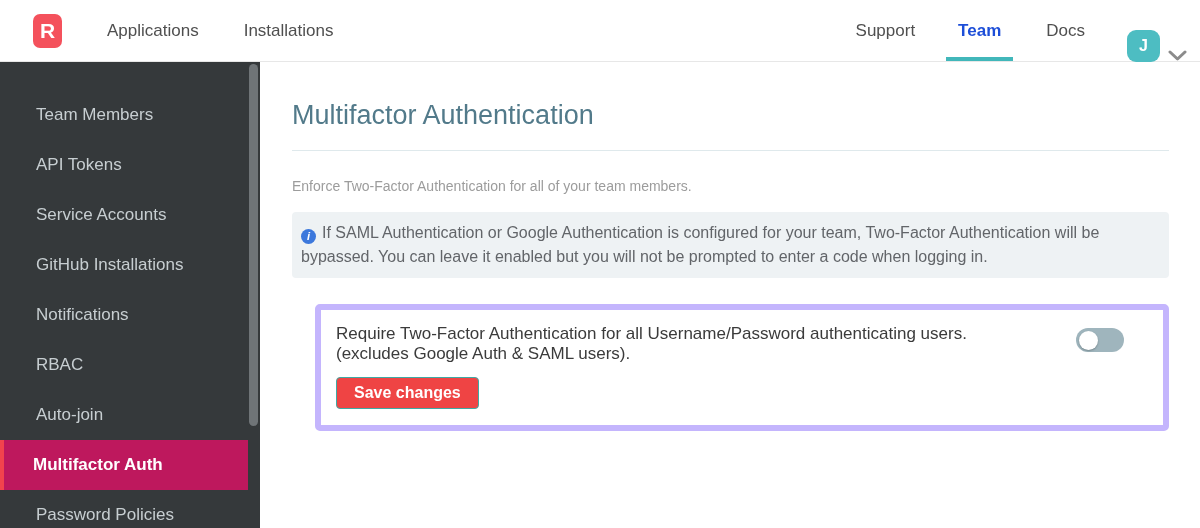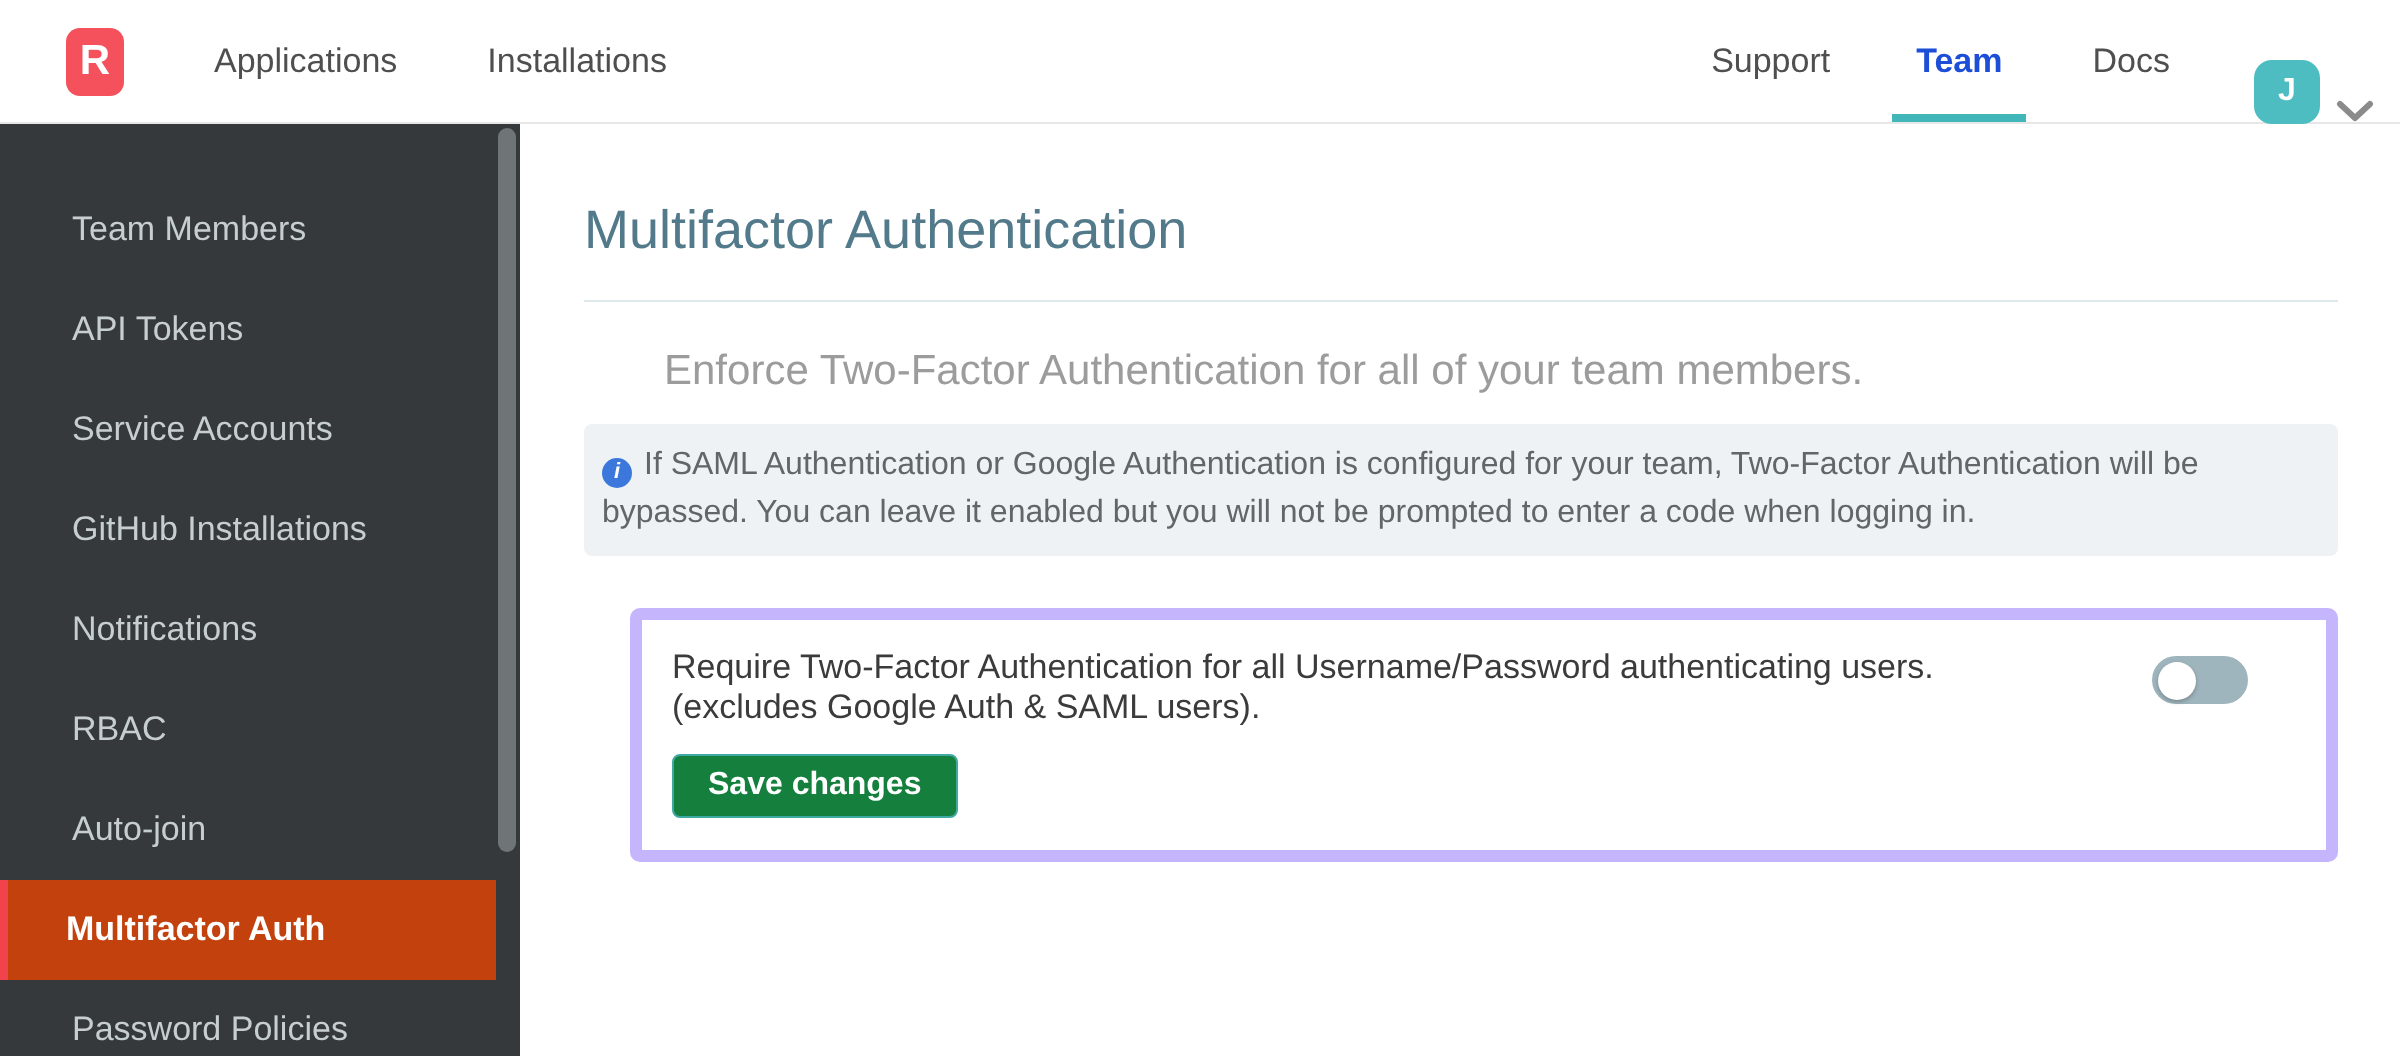--- a/index.html
+++ b/index.html
@@ -43,40 +43,40 @@
   .sidebar {
     position: absolute; top: 62px; left: 0; width: 260px; height: 466px;
     background: #35393b; overflow: hidden;
   }
   .side-list { width: 248px; padding-top: 28px; }
   .side-item {
     height: 50px; display: flex; align-items: center; padding-left: 36px;
     color: #c7ced1; font-size: 17px; cursor: pointer;
   }
   .side-item.active {
-    background: #c2410c; border-left: 4px solid #f2434d; padding-left: 29px;
+    background: #be185d; border-left: 4px solid #f2434d; padding-left: 29px;
     color: #ffffff; font-weight: bold;
   }
   .side-scrollbar {
     position: absolute; top: 2px; left: 249px; width: 9px; height: 362px;
     background: #6f7477; border-radius: 5px; cursor: grab;
   }
 
   
   .main {
     position: absolute; top: 62px; left: 260px; width: 940px; height: 466px;
     background: #fff; overflow: hidden;
   }
   .content { margin: 0 31px 0 32px; width: 877px; }
   .page-title {
     margin-top: 38px; font-size: 27px; line-height: 30px; font-weight: normal;
     color: #527a8a;
   }
   .divider { margin-top: 20px; border: none; border-top: 1px solid #dfe9ec; height: 0; }
-  .description { margin-top: 24px; font-size: 21px; line-height: 22px; color: #9c9c9c; margin-left: 40px; }
+  .description { margin-top: 24px; font-size: 14px; line-height: 22px; color: #9c9c9c; }
   .info-box {
     margin-top: 15px; background: #eef2f4; border-radius: 4px;
     padding: 9px 26px 9px 9px; font-size: 16px; line-height: 24px; color: #626569;
   }
   .info-icon {
     display: inline-flex; align-items: center; justify-content: center;
     width: 15px; height: 15px; border-radius: 50%; background: #3c78dc;
     color: #fff; font-size: 11px; font-weight: bold; font-style: italic;
     vertical-align: -2px; margin-right: 6px;
   }
@@ -88,21 +88,21 @@
   .card-label { font-size: 17px; line-height: 20px; color: #3b3b3b; }
   .toggle {
     position: absolute; top: 18px; right: 39px; width: 48px; height: 24px;
     border-radius: 12px; background: #9fb5bd; cursor: pointer;
   }
   .toggle .knob {
     position: absolute; top: 2.5px; left: 2.5px; width: 19px; height: 19px;
     border-radius: 50%; background: #fff; box-shadow: 0 1px 2px rgba(0,0,0,0.25);
   }
   .save-btn {
-    margin-top: 13px; background: #15803d; border: 1px solid #3fa9a4;
+    margin-top: 13px; background: #ef4444; border: 1px solid #3fa9a4;
     border-radius: 4px; color: #fff; font-weight: bold; font-size: 16px;
     font-family: "Liberation Sans", sans-serif;
     padding: 6px 17px; cursor: pointer;
   }
 </style>
 </head>
 <body>
 
 <div id="app">
 

